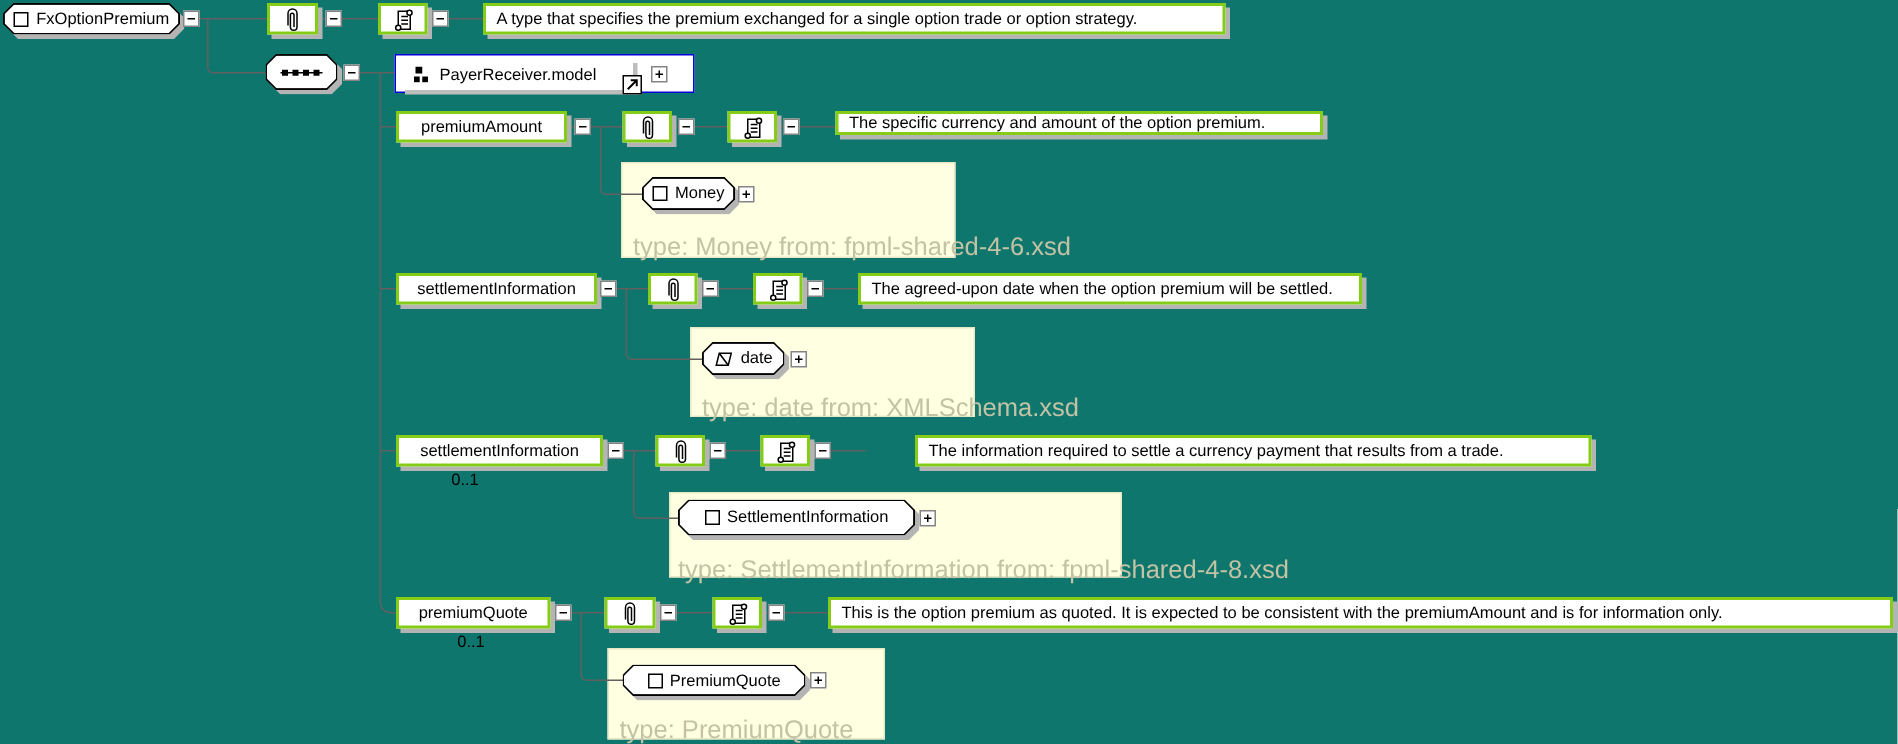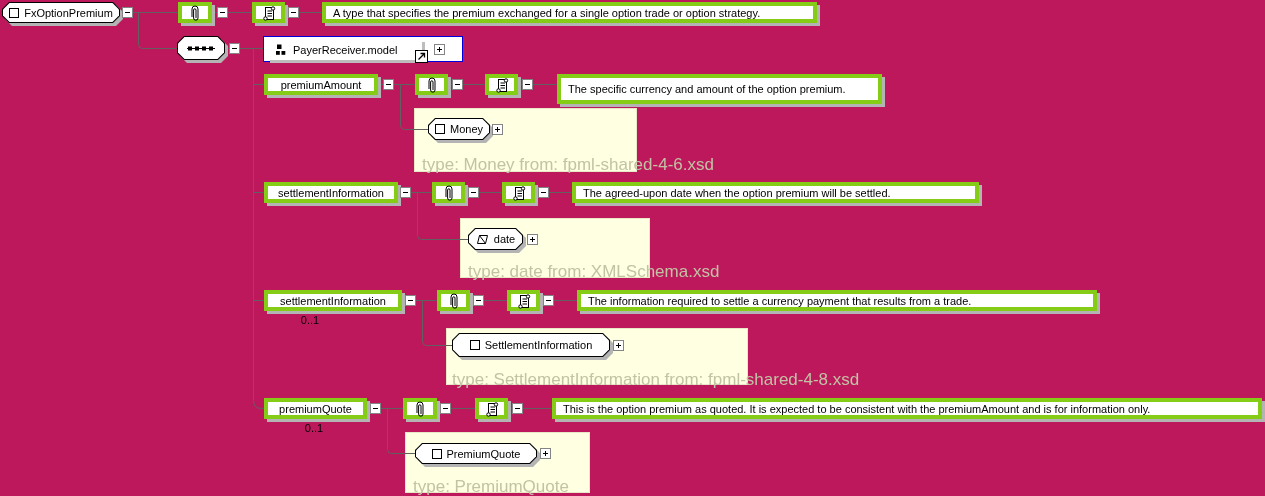--- a/index.html
+++ b/index.html
@@ -1,22 +1,22 @@
 <!DOCTYPE html>
 <html><head>
 <meta charset="utf-8">
 <style>
   * { box-sizing: border-box; margin: 0; padding: 0; }
   html,body { background:#fff; }
   body { font-family: "Liberation Sans", "DejaVu Sans", sans-serif; }
-  #canvas { position:relative; width:1265px; height:496px; background:#be185d; overflow:hidden; }
+  #canvas { position:relative; width:1265px; height:496px; background:#0f766e; overflow:hidden; }
 
   #wires { position:absolute; left:0; top:0; z-index:1; }
 
-  .box { position:absolute; z-index:2; background:#fff; border:4px solid #84cc16;
+  .box { position:absolute; z-index:2; background:#fff; border:2px solid #84cc16;
          box-shadow:3px 3px 0 #b4b4b4; display:flex; align-items:center; justify-content:center;
          font-size:11px; color:#000; white-space:nowrap; }
   .ann { justify-content:flex-start; padding:0 7px; }
 
   
   .octbox { position:absolute; z-index:2; }
   .octbox .sh { position:absolute; inset:0; transform:translate(3px,3px); background:#b4b4b4;
     clip-path:polygon(7px 0,calc(100% - 7px) 0,100% 7px,100% calc(100% - 7px),calc(100% - 7px) 100%,7px 100%,0 calc(100% - 7px),0 7px); }
   .octbox .bd { position:absolute; inset:0; background:#000;
     clip-path:polygon(7px 0,calc(100% - 7px) 0,100% 7px,100% calc(100% - 7px),calc(100% - 7px) 100%,7px 100%,0 calc(100% - 7px),0 7px); }
@@ -141,21 +141,21 @@
   <div class="pm" style="left:452px;top:79px"></div>
   <div class="box" style="left:485px;top:74px;width:33px;height:21px">
     <svg width="16" height="18" viewBox="0 0 16 18">
       <rect x="4.5" y="3.5" width="8" height="12" fill="#fff" stroke="#000"></rect>
       <circle cx="12" cy="4.5" r="1.7" fill="#fff" stroke="#000"></circle>
       <circle cx="4.5" cy="14.5" r="1.7" fill="#fff" stroke="#000"></circle>
       <path d="M6.5,7 h4.5 M6.5,9.5 h4.5 M6.5,12 h4.5" stroke="#000"></path>
     </svg>
   </div>
   <div class="pm" style="left:522px;top:79px"></div>
-  <div class="box ann" style="left:557px;top:74px;width:325px;height:30px">
+  <div class="box ann" style="left:557px;top:74px;width:325px;height:16px">
     <span>The specific currency and amount of the option premium.</span>
   </div>
 
   <div class="ybox" style="left:414px;top:108px;width:223px;height:64px"></div>
   <div class="octbox" style="left:428px;top:118px;width:62px;height:22px">
     <div class="sh"></div>
       <div class="bd"></div>
     <div class="in">
       <span class="sqicon"></span>
       <span>Money</span>
@@ -176,21 +176,21 @@
   <div class="pm" style="left:468px;top:187px"></div>
   <div class="box" style="left:502px;top:182px;width:33px;height:21px">
     <svg width="16" height="18" viewBox="0 0 16 18">
       <rect x="4.5" y="3.5" width="8" height="12" fill="#fff" stroke="#000"></rect>
       <circle cx="12" cy="4.5" r="1.7" fill="#fff" stroke="#000"></circle>
       <circle cx="4.5" cy="14.5" r="1.7" fill="#fff" stroke="#000"></circle>
       <path d="M6.5,7 h4.5 M6.5,9.5 h4.5 M6.5,12 h4.5" stroke="#000"></path>
     </svg>
   </div>
   <div class="pm" style="left:538px;top:187px"></div>
-  <div class="box ann" style="left:572px;top:182px;width:407px;height:21px">
+  <div class="box ann" style="left:572px;top:182px;width:336px;height:21px">
     <span>The agreed-upon date when the option premium will be settled.</span>
   </div>
 
   <div class="ybox" style="left:460px;top:218px;width:190px;height:60px"></div>
   <div class="octbox" style="left:468px;top:228px;width:55px;height:22px">
     <div class="sh"></div>
       <div class="bd"></div>
     <div class="in">
       <svg width="13" height="11" viewBox="0 0 13 11">
         <polygon points="1.5,9.5 3.5,1.5 11.5,1.5 9.5,9.5" fill="#fff" stroke="#000"></polygon>
@@ -215,21 +215,21 @@
   <div class="pm" style="left:473px;top:295px"></div>
   <div class="box" style="left:507px;top:290px;width:33px;height:21px">
     <svg width="16" height="18" viewBox="0 0 16 18">
       <rect x="4.5" y="3.5" width="8" height="12" fill="#fff" stroke="#000"></rect>
       <circle cx="12" cy="4.5" r="1.7" fill="#fff" stroke="#000"></circle>
       <circle cx="4.5" cy="14.5" r="1.7" fill="#fff" stroke="#000"></circle>
       <path d="M6.5,7 h4.5 M6.5,9.5 h4.5 M6.5,12 h4.5" stroke="#000"></path>
     </svg>
   </div>
   <div class="pm" style="left:543px;top:295px"></div>
-  <div class="box ann" style="left:577px;top:290px;width:520px;height:21px">
+  <div class="box ann" style="left:610px;top:290px;width:451px;height:21px">
     <span>The information required to settle a currency payment that results from a trade.</span>
   </div>
 
   <div class="ybox" style="left:446px;top:328px;width:302px;height:57px"></div>
   <div class="octbox" style="left:452px;top:333px;width:158px;height:24px">
     <div class="sh"></div>
       <div class="bd"></div>
     <div class="in">
       <span class="sqicon"></span>
       <span>SettlementInformation</span>

